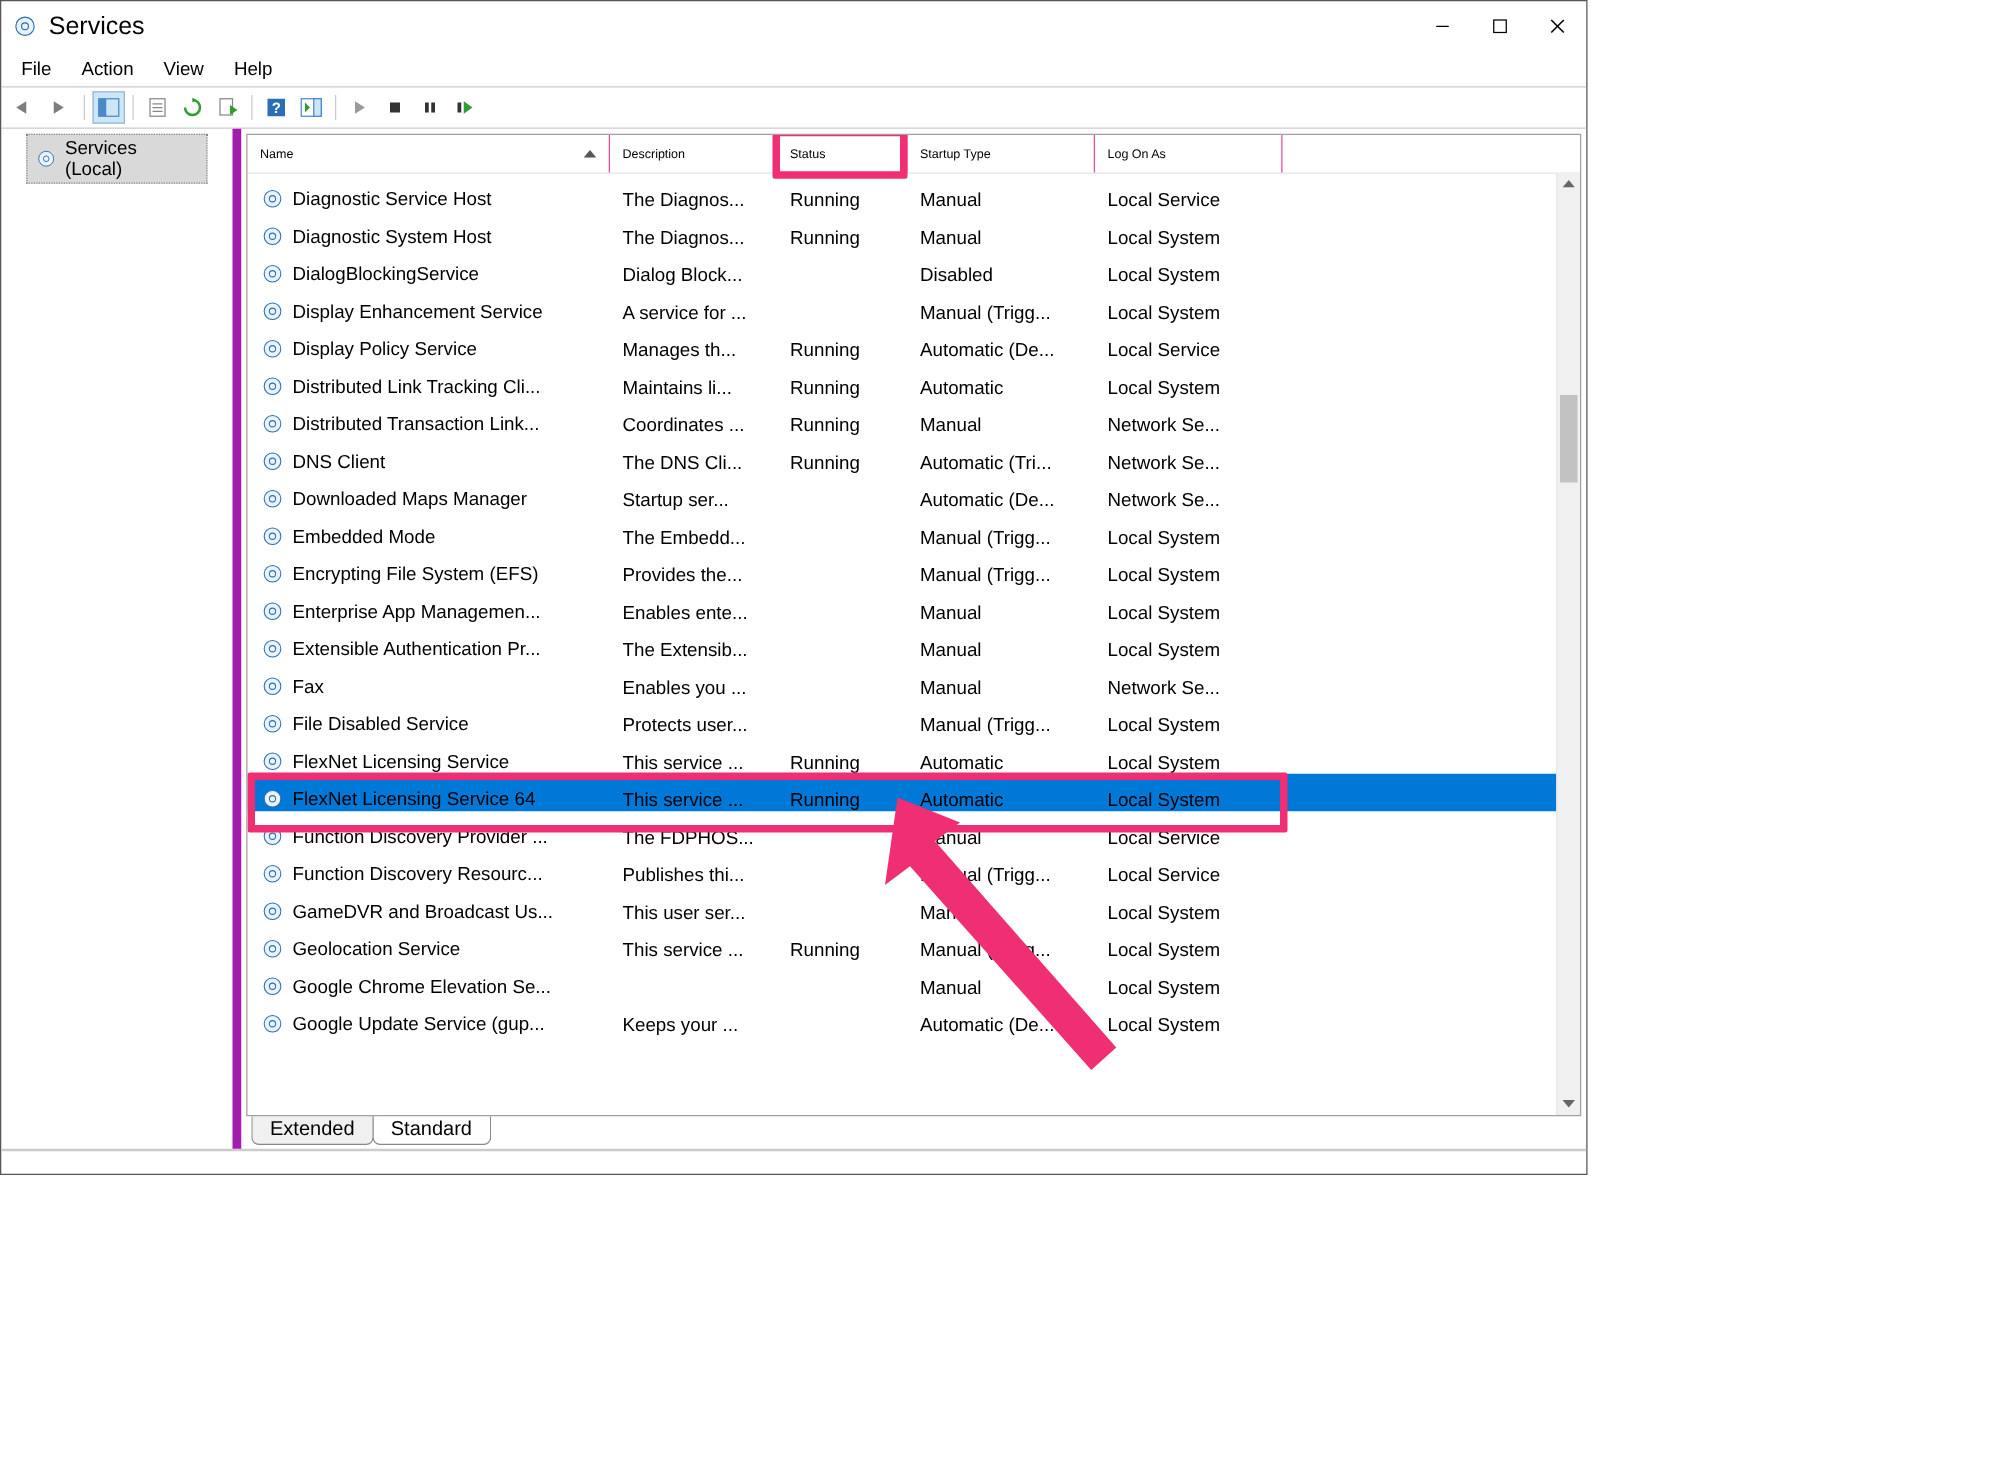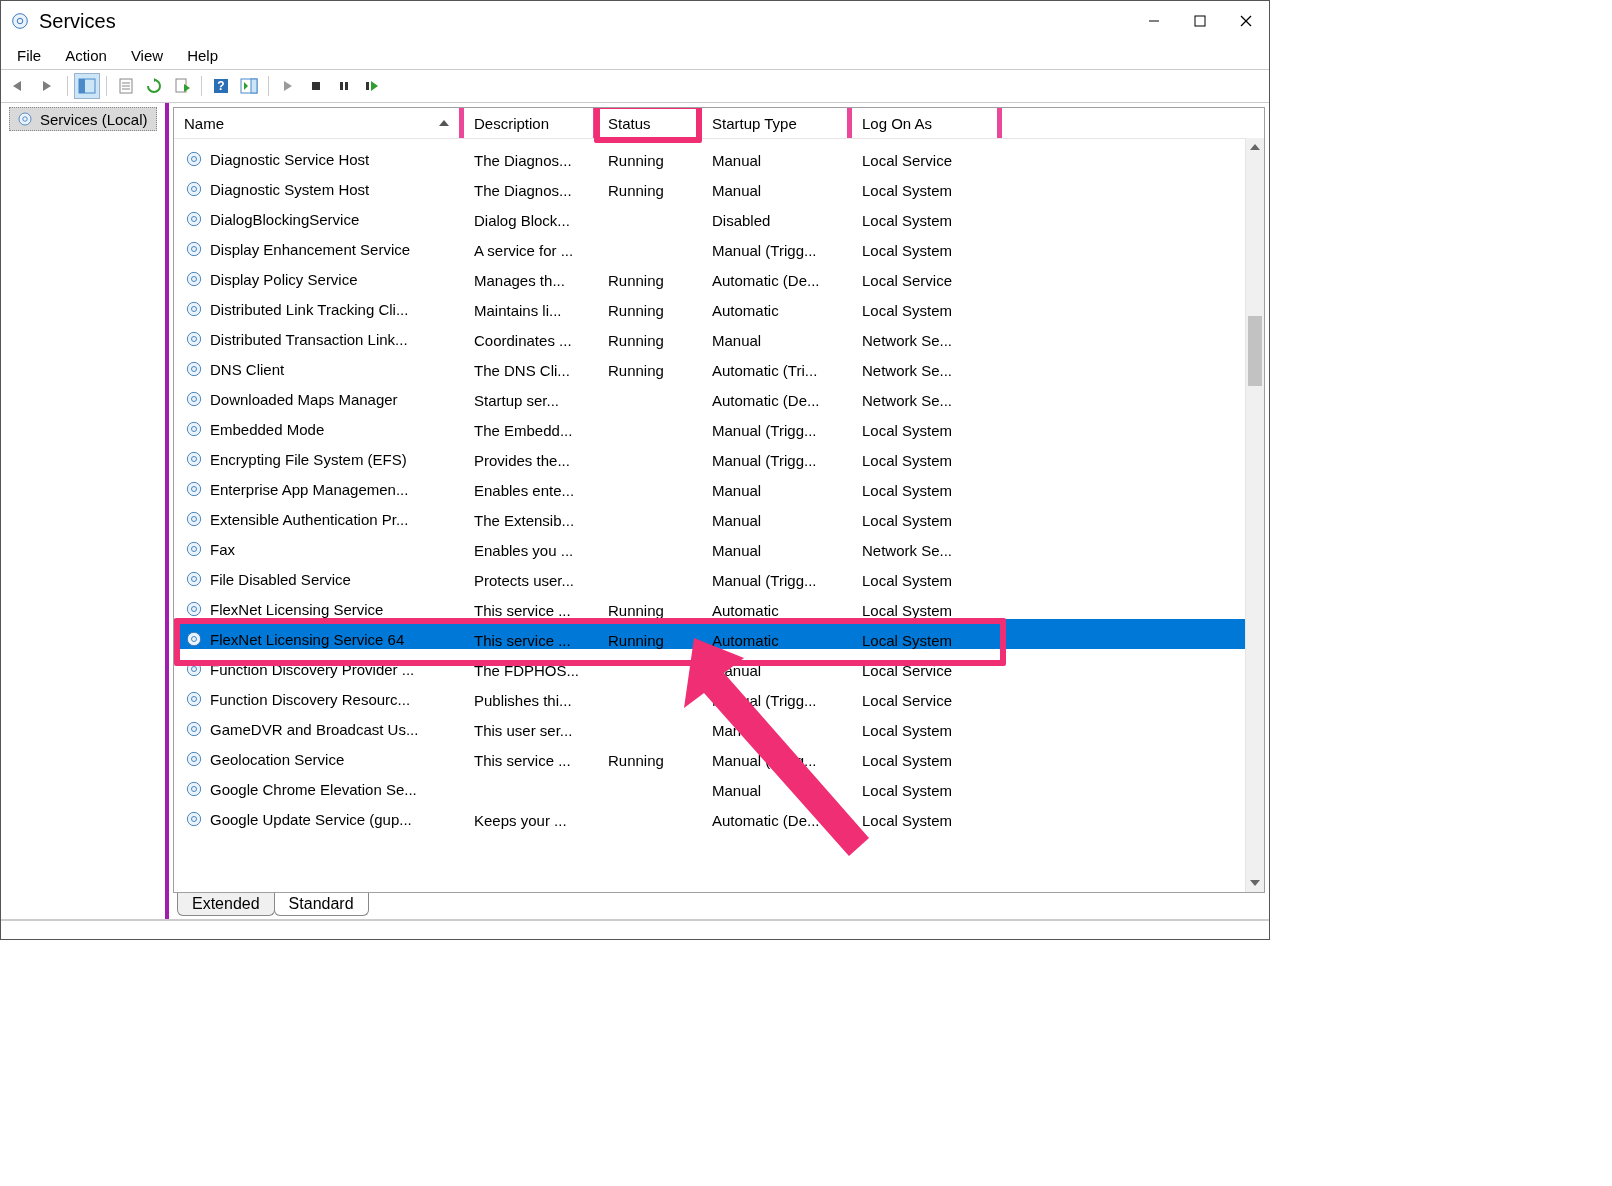--- a/index.html
+++ b/index.html
@@ -18,28 +18,28 @@
 .menubar .item{padding:2px 12px;font-size:15px}
 
 
 .toolbar{border-top:1px solid #ccc;border-bottom:1px solid #ccc;height:32px;display:flex;align-items:center;padding:0 6px;gap:2px}
 .toolbar .sep{width:1px;height:20px;background:#ccc;margin:0 4px}
 .tbtn{width:24px;height:24px;display:flex;align-items:center;justify-content:center;border:1px solid transparent}
 .tbtn.active{border:1px solid #99b4d1;background:#cde6f7}
 
 
 .body{display:flex;height:calc(100% - 40px - 28px - 32px - 22px);border-bottom:1px solid #ccc}
-.tree{width:168px;border-right:4px solid #a21caf;padding:4px 4px;box-sizing:border-box}
+.tree{width:192px;border-right:7px solid #a21caf;padding:4px 16px;box-sizing:border-box}
 .tree-item{display:flex;align-items:center;padding:2px 6px;background:#d9d9d9;margin:0 4px;border:1px dotted #888}
 .tree-item .gear{width:18px;height:18px;margin-right:6px}
 
 .content{flex:1;display:flex;flex-direction:column;position:relative;min-width:0}
 .listwrap{flex:1;overflow:hidden;border:1px solid #a0a0a0;margin:4px;position:relative}
 .cols{display:flex;height:30px;border-bottom:1px solid #e5e5e5}
-.colh{box-sizing:border-box;padding:4px 10px;border-right:5px solid #ec4899;font-size:15px;display:flex;align-items:center;white-space:nowrap}
+.colh{box-sizing:border-box;padding:4px 10px;border-right:1px solid #ec4899;font-size:10px;display:flex;align-items:center;white-space:nowrap}
 .colh.sortable::after{content:"";width:0;height:0;border-left:5px solid transparent;border-right:5px solid transparent;border-bottom:6px solid #555;margin-left:auto}
 
 .rows{overflow:hidden}
 .row{display:flex;height:30px;align-items:flex-end;white-space:nowrap}
 .row.selected{background:#0078d7;color:#000000}
 .cell{box-sizing:border-box;padding:0 10px;overflow:hidden;text-overflow:ellipsis;font-size:15px}
 .cell.name{display:flex;align-items:center;gap:6px}
 .cell.name .gear{width:20px;height:20px;flex-shrink:0}
 
 

